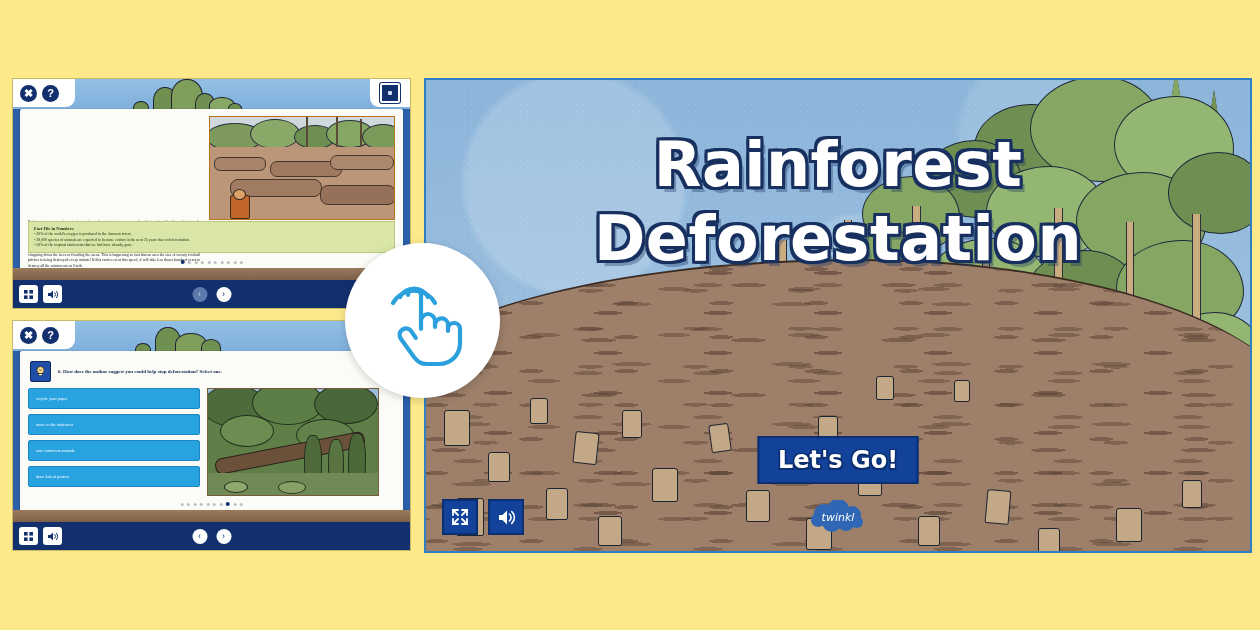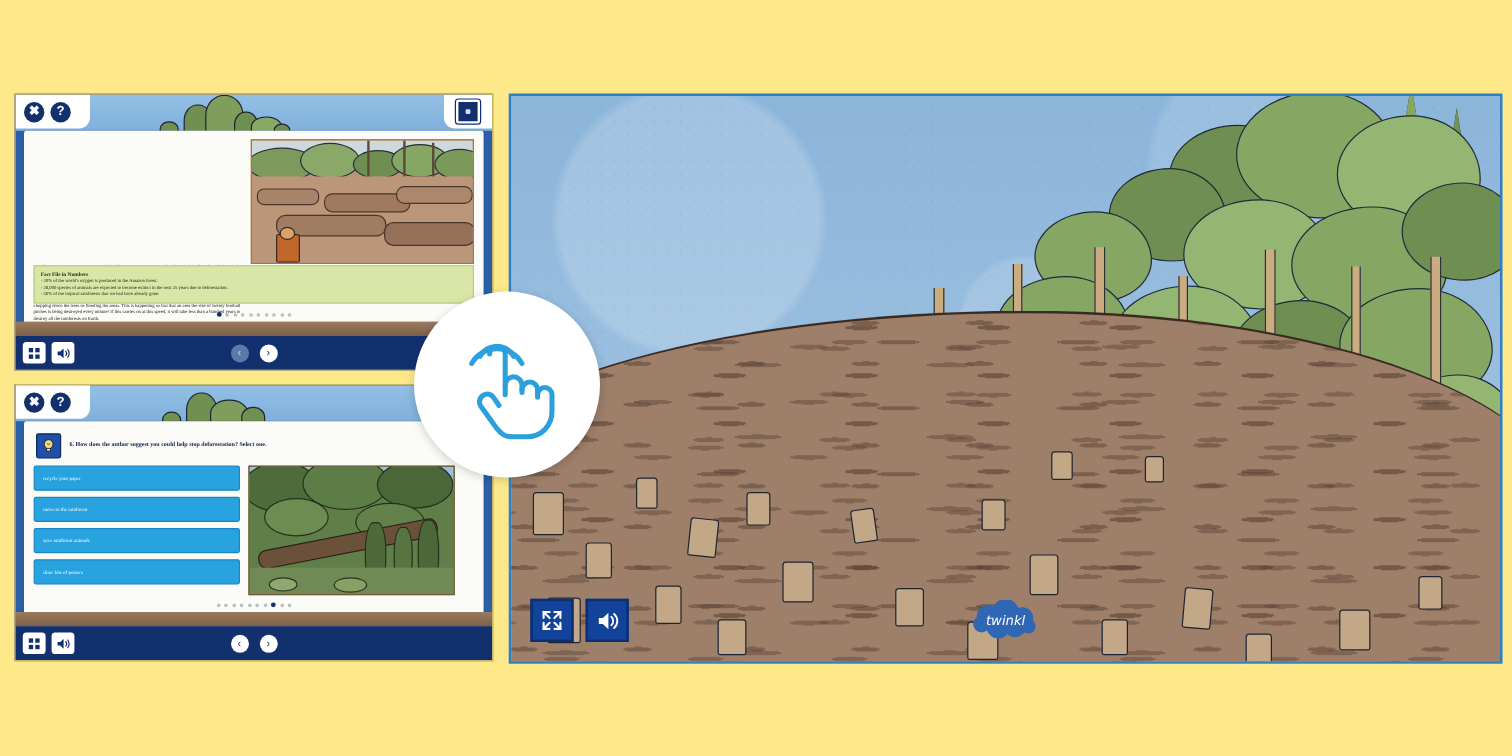--- a/index.html
+++ b/index.html
@@ -540,21 +540,28 @@
       <div class="stump" style="left:380px;top:438px;width:24px;height:30px;"></div>
       <div class="stump" style="left:492px;top:436px;width:20px;height:28px;"></div>
       <div class="stump" style="left:560px;top:410px;width:22px;height:32px;transform:rotate(5deg);"></div>
       <div class="stump" style="left:612px;top:448px;width:20px;height:24px;"></div>
       <div class="stump" style="left:690px;top:428px;width:24px;height:32px;"></div>
       <div class="stump" style="left:756px;top:400px;width:18px;height:26px;"></div>
       <div class="stump" style="left:450px;top:296px;width:16px;height:22px;"></div>
       <div class="stump" style="left:528px;top:300px;width:14px;height:20px;"></div>
     </div>
 
-
+    <div class="title-wrap">
+      <div class="big-title">Rainforest</div>
+      <div class="big-title">Deforestation</div>
+    </div>
+
+    <div class="go-btn">
+      <span>Let's Go!</span>
+    </div>
 
     <div class="twinkl">
       <svg width="64" height="34" viewBox="0 0 64 34">
         <g fill="#2f67b5">
           <circle cx="18" cy="14" r="10"></circle>
             <circle cx="32" cy="10" r="11"></circle>
           <circle cx="46" cy="15" r="9"></circle>
             <circle cx="26" cy="22" r="10"></circle>
           <circle cx="40" cy="22" r="9"></circle>
             <circle cx="12" cy="20" r="7"></circle>

